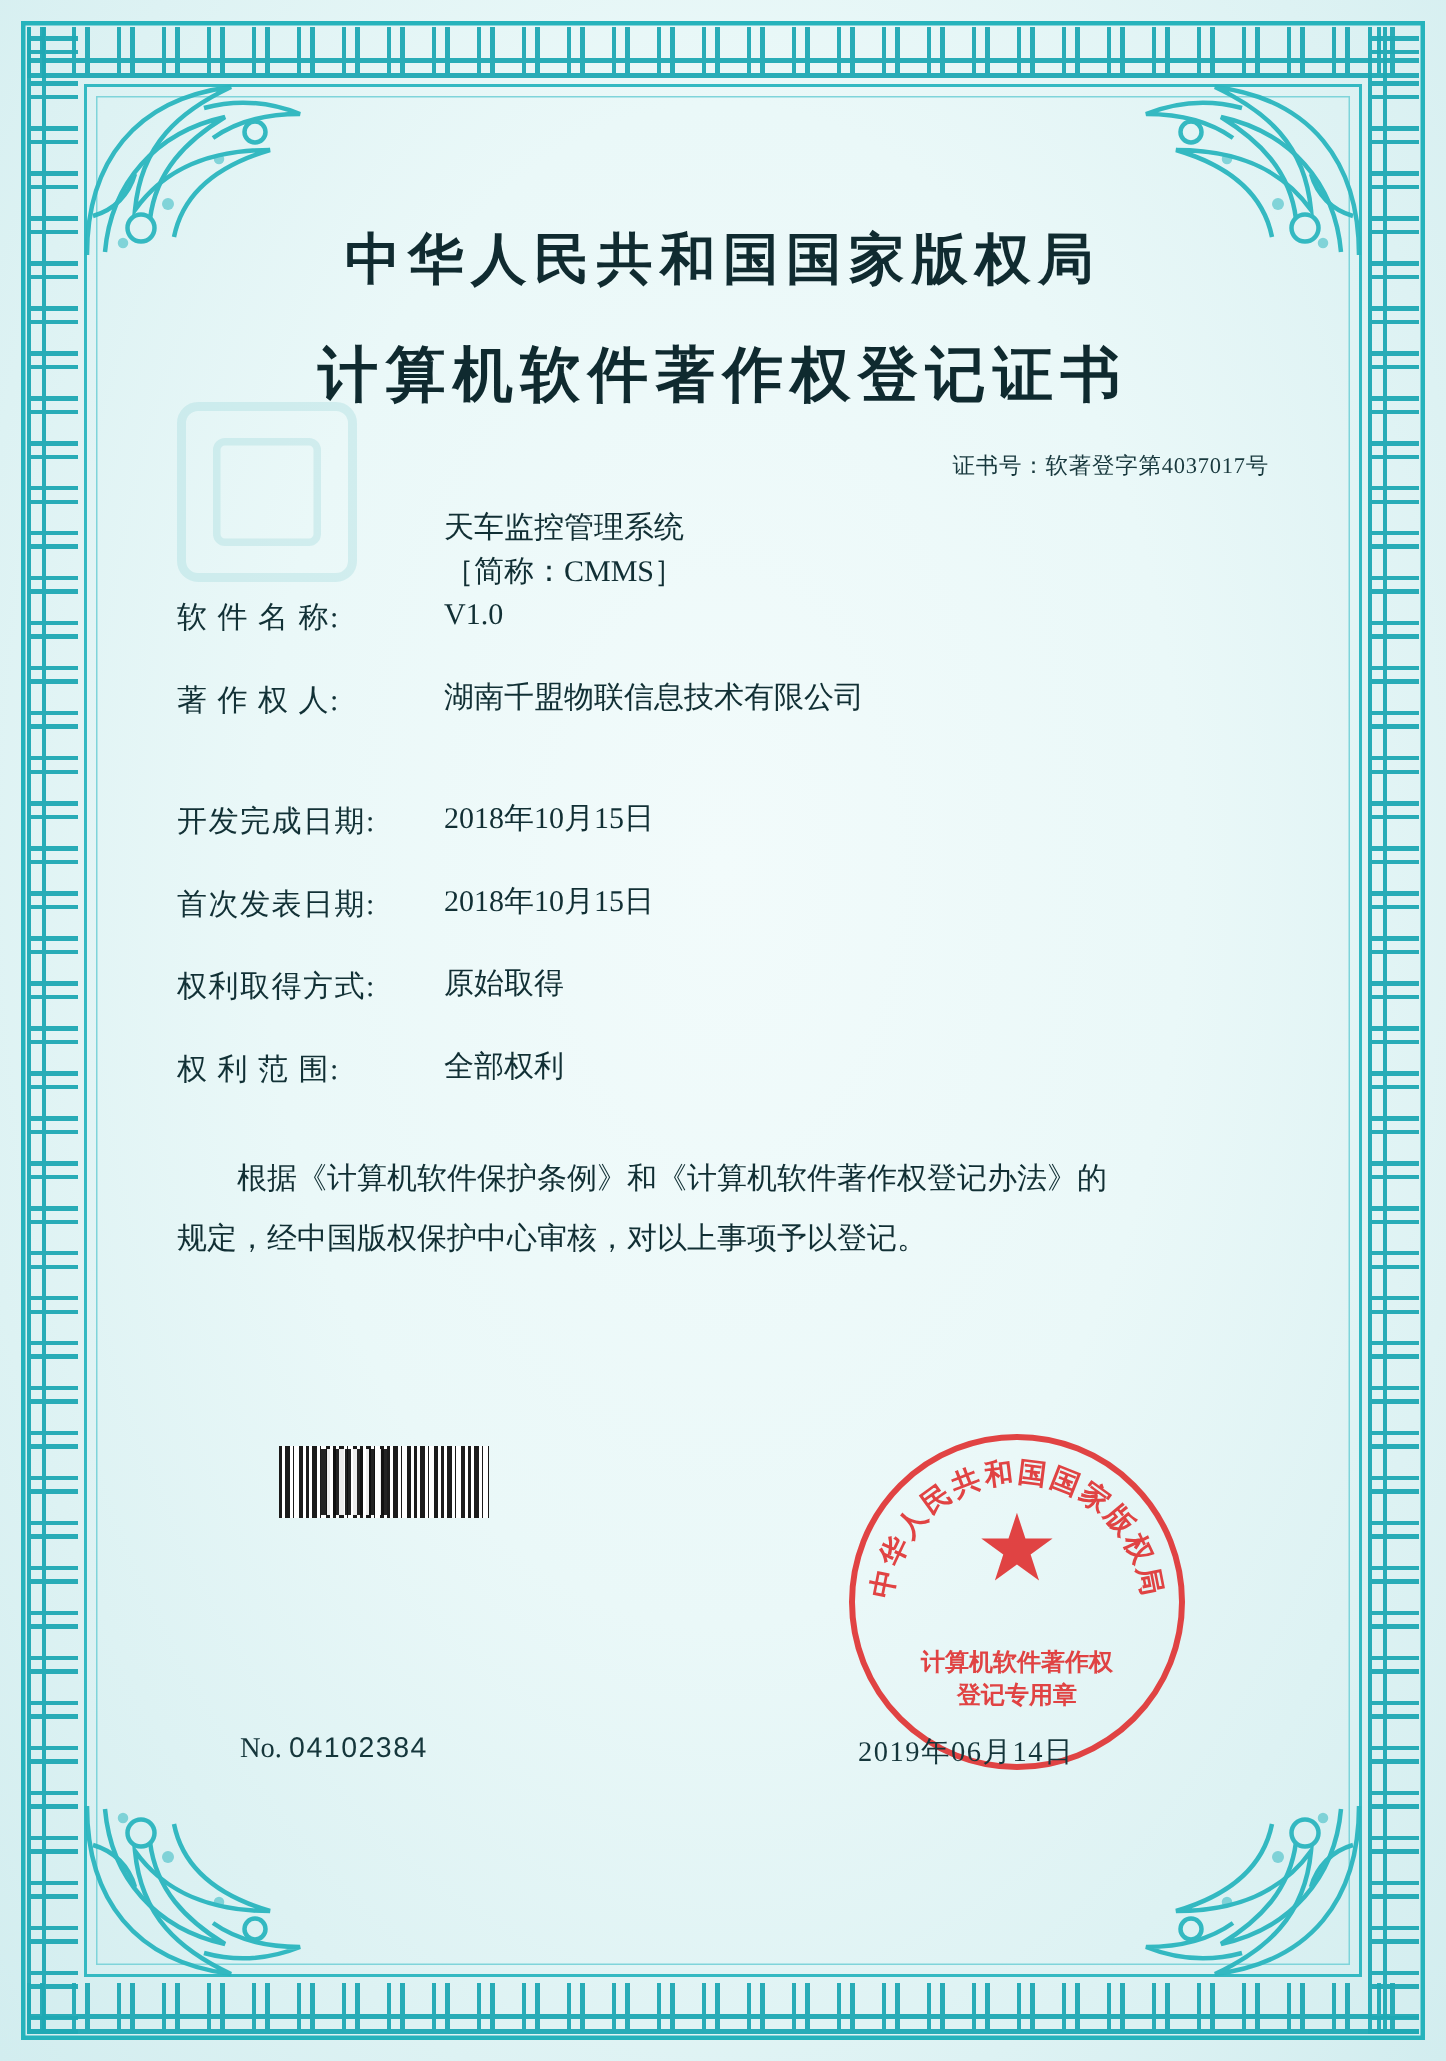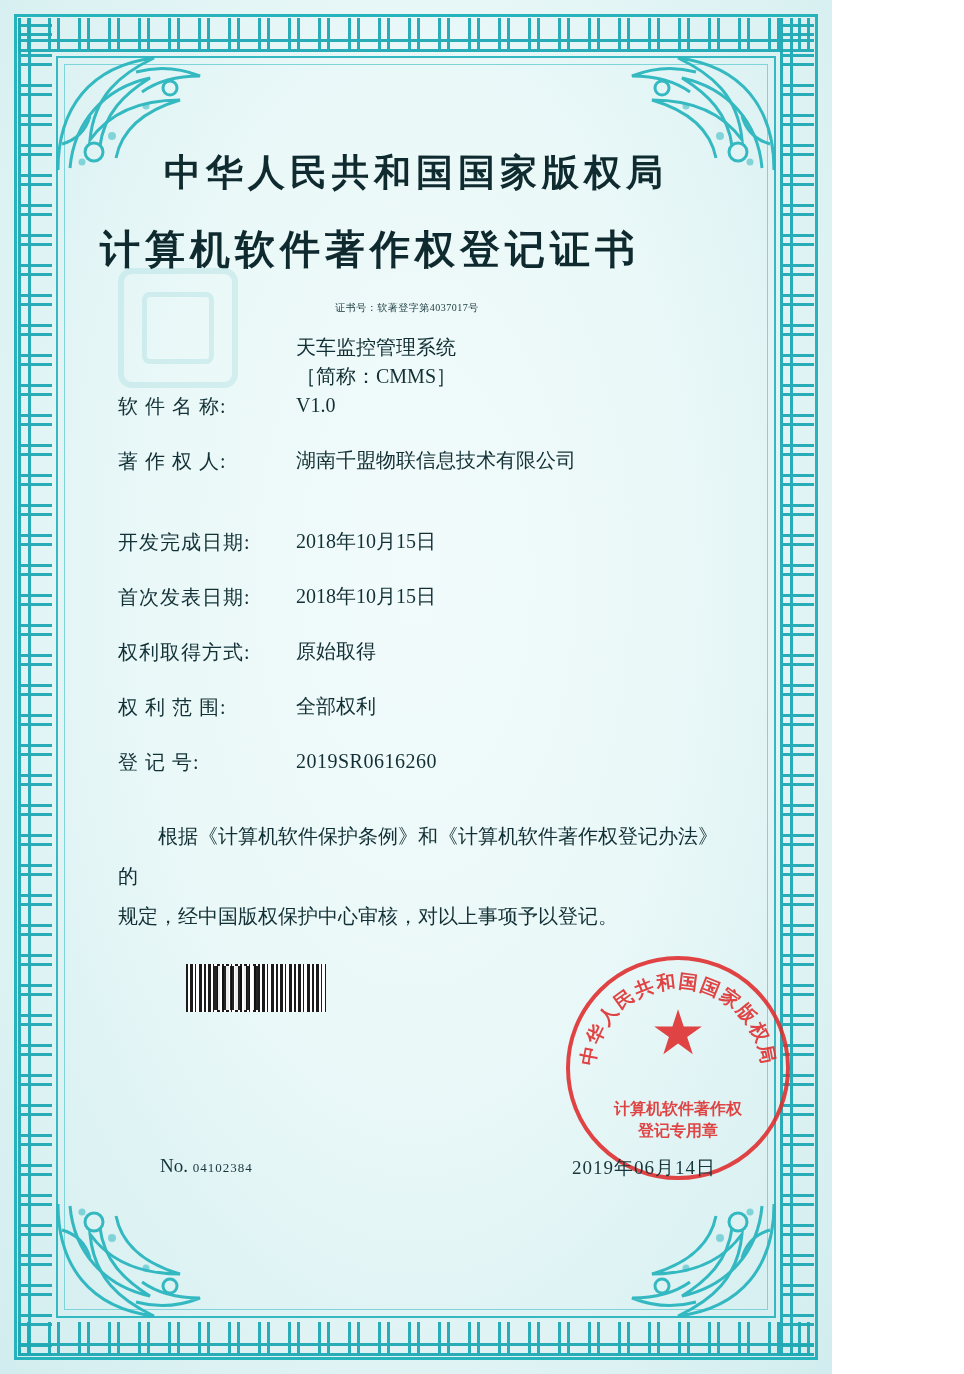--- a/index.html
+++ b/index.html
@@ -5,21 +5,21 @@
   html, body {
     margin: 0;
     padding: 0;
     background: #ffffff;
   }
   body {
     font-family: "Liberation Serif", "DejaVu Serif", serif;
   }
   .certificate {
     position: relative;
-    width: 832px;
+    width: 964px;
     height: 1374px;
     overflow: hidden;
     background:
       radial-gradient(ellipse at 50% 42%, #f2fbfb 0%, #eaf8f8 45%, #ddf2f3 75%, #d2edef 100%);
   }
 
   
   .border-outer {
     position: absolute;
     left: 14px;
@@ -129,30 +129,30 @@
   .title-main {
     text-align: center;
     font-size: 37px;
     font-weight: bold;
     letter-spacing: 5px;
     color: #102b30;
     margin: 38px 0 0 0;
     font-family: "Liberation Serif", "DejaVu Serif", serif;
   }
   .title-sub {
-    text-align: left;
+    text-align: center;
     font-size: 40px;
     font-weight: bold;
     letter-spacing: 5px;
     color: #0f2a2f;
     margin: 24px 0 0 0;
   }
   .cert-no {
-    text-align: center;
-    font-size: 10px;
+    text-align: right;
+    font-size: 15px;
     margin-top: 24px;
     padding-right: 18px;
     color: #18383d;
     letter-spacing: .5px;
   }
 
   .fields {
     margin-top: 18px;
     padding-left: 18px;
   }
@@ -277,23 +277,23 @@
 
   
   .footer-no {
     position: absolute;
     left: 160px;
     top: 1155px;
     font-size: 19px;
     color: #15363b;
   }
   .footer-no .num {
-    font-family: Liberation Serif, serif;
+    font-family: Liberation Sans, sans-serif;
     letter-spacing: 1px;
-    font-size: 13px;
+    font-size: 19px;
   }
   .footer-date {
     position: absolute;
     left: 572px;
     top: 1155px;
     font-size: 19px;
     color: #15363b;
     letter-spacing: 1px;
   }
 </style>
@@ -417,24 +417,20 @@
       <div class="field-row wide">
         <div class="field-label">权利取得方式:</div>
         <div class="field-value">原始取得</div>
       </div>
 
       <div class="field-row wide">
         <div class="field-label">权 利 范 围:</div>
         <div class="field-value">全部权利</div>
       </div>
 
-      <div class="field-row wide">
-        <div class="field-label">登 记 号:</div>
-        <div class="field-value mono">2019SR0616260</div>
-      </div>
 
     </div>
 
     <div class="statement">
       <p class="indent">根据《计算机软件保护条例》和《计算机软件著作权登记办法》的</p>
       <p>规定，经中国版权保护中心审核，对以上事项予以登记。</p>
     </div>
   </div>
 
   <div class="barcode"></div>

